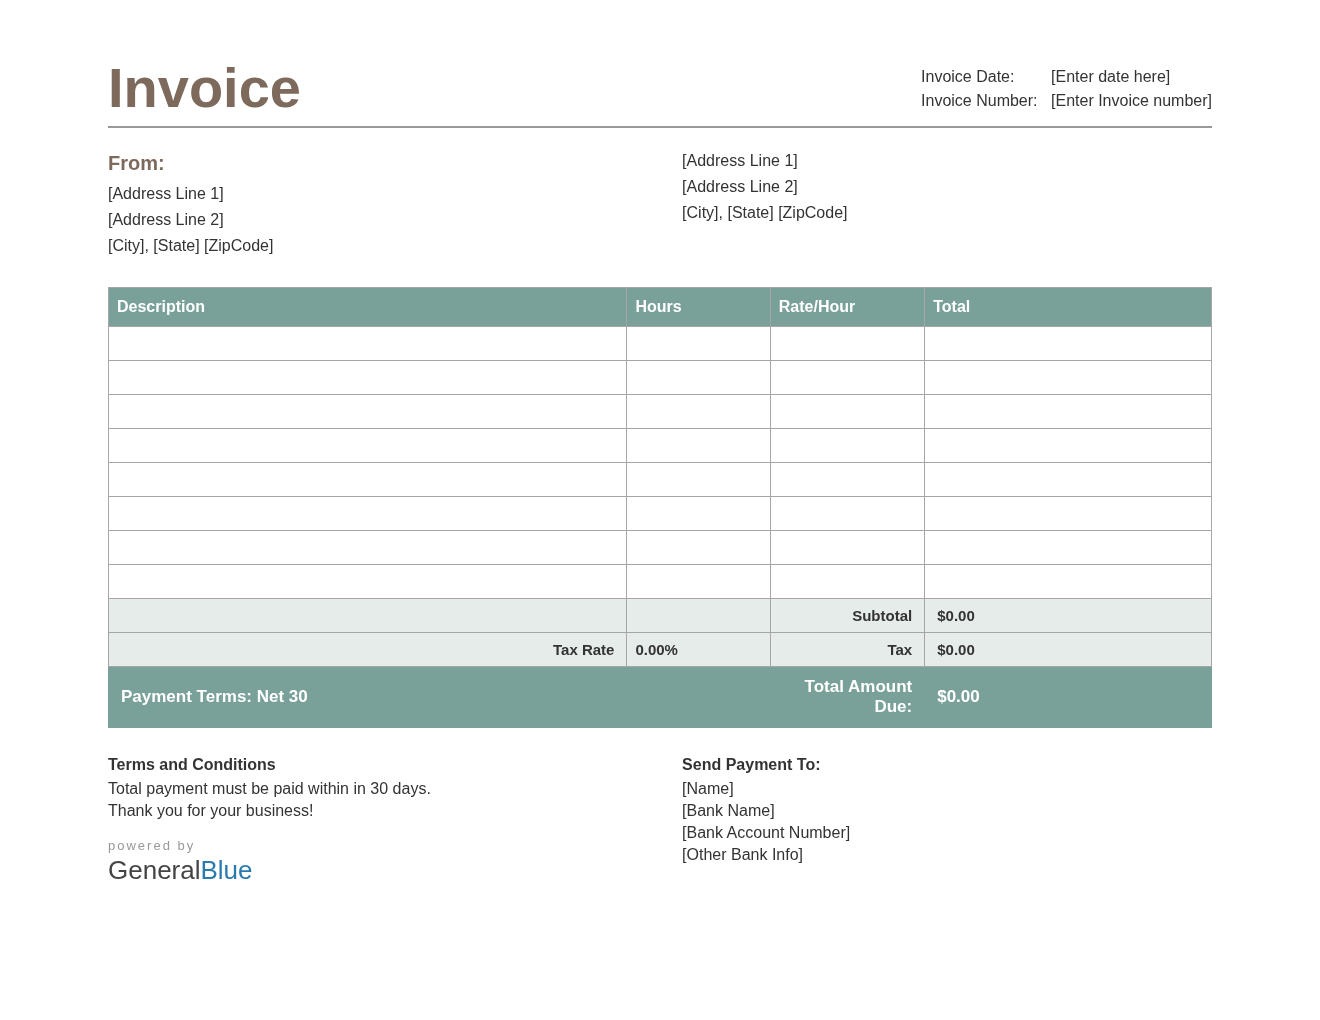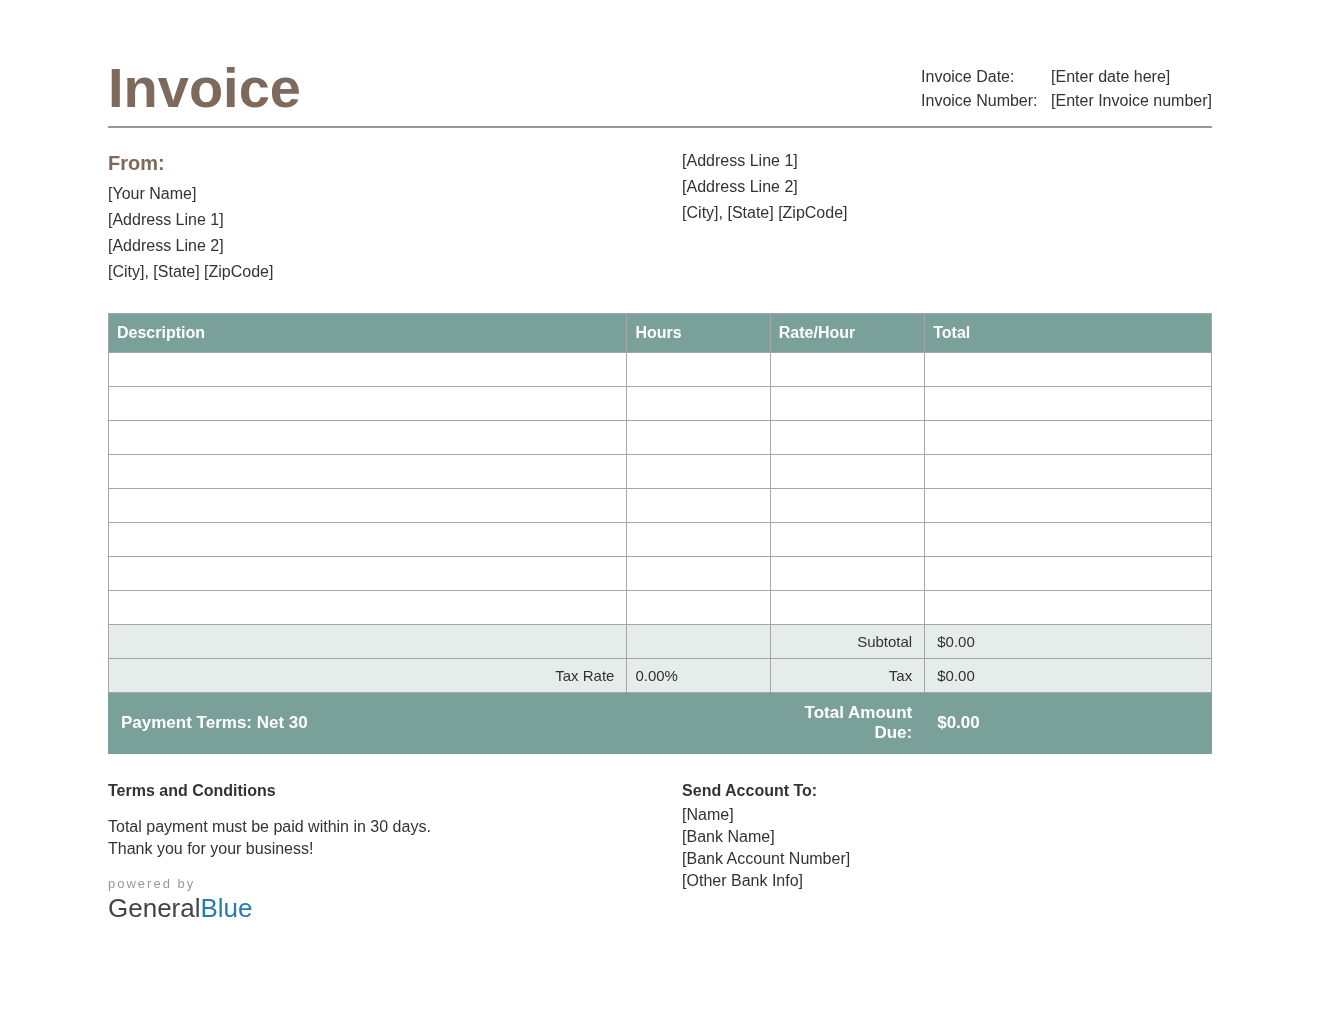--- a/index.html
+++ b/index.html
@@ -63,41 +63,41 @@
     border: 1px solid #a6a6a6;
     padding: 8px;
     height: 34px;
     font-size: 15px;
   }
   .col-desc  { width: 47%; }
   .col-hours { width: 13%; }
   .col-rate  { width: 14%; }
   .col-total { width: 26%; }
 
-  tr.summary td { background: #e5ecea; font-weight: normal; }
+  tr.summary td { background: #e5ecea; font-weight: bold; }
   tr.summary td.label-right { text-align: right; padding-right: 12px; }
   tr.summary td.value { padding-left: 12px; }
 
   tr.footer-row td {
     background: #79a199;
     color: #fff;
     font-weight: bold;
     font-size: 17px;
     padding: 10px 12px;
     border: 1px solid #79a199;
   }
   tr.footer-row td.r { text-align: right; }
 
   .bottom-row {
     display: flex;
     justify-content: space-between;
     margin-top: 28px;
   }
   .terms { width: 48%; }
-  .terms-heading { font-weight: bold; font-size: 16px; margin-bottom: 18px; }
+  .terms-heading { font-weight: bold; font-size: 16px; margin-bottom: 6px; }
   .terms-line { font-size: 16px; margin-bottom: 4px; }
 
   .payto { width: 48%; }
   .payto-heading { font-weight: bold; font-size: 16px; margin-bottom: 6px; }
   .payto-line { font-size: 16px; margin-bottom: 4px; }
 
   .powered { margin-top: 18px; }
   .powered .pb { font-size: 13px; color: #999; letter-spacing: 2px; margin-bottom: 2px; }
   .powered .brand { font-size: 26px; font-weight: 400; }
   .powered .brand .g { color: #444; }
@@ -116,21 +116,20 @@
     <div class="meta-row">
       <div class="meta-label">Invoice Number:</div>
       <div>[Enter Invoice number]</div>
     </div>
   </div>
 </div>
 
 <div class="section-row">
   <div class="section-col">
     <div class="section-heading">From:</div>
-    <div class="addr-line">[Your Name]</div>
     <div class="addr-line">[Address Line 1]</div>
     <div class="addr-line">[Address Line 2]</div>
     <div class="addr-line">[City], [State] [ZipCode]</div>
   </div>
   <div class="section-col">
     <div class="addr-line">[Address Line 1]</div>
     <div class="addr-line">[Address Line 2]</div>
     <div class="addr-line">[City], [State] [ZipCode]</div>
   </div>
 </div>
@@ -227,19 +226,19 @@
     <div class="terms-line">Total payment must be paid within in 30 days.</div>
     <div class="terms-line">Thank you for your business!</div>
     <div class="powered">
       <div class="pb">powered by</div>
       <div class="brand">
         <span class="g">General</span><span class="b">Blue</span>
       </div>
     </div>
   </div>
   <div class="payto">
-    <div class="payto-heading">Send Account To:</div>
+    <div class="payto-heading">Send Payment To:</div>
     <div class="payto-line">[Name]</div>
     <div class="payto-line">[Bank Name]</div>
     <div class="payto-line">[Bank Account Number]</div>
     <div class="payto-line">[Other Bank Info]</div>
   </div>
 </div>
 
 </body></html>

